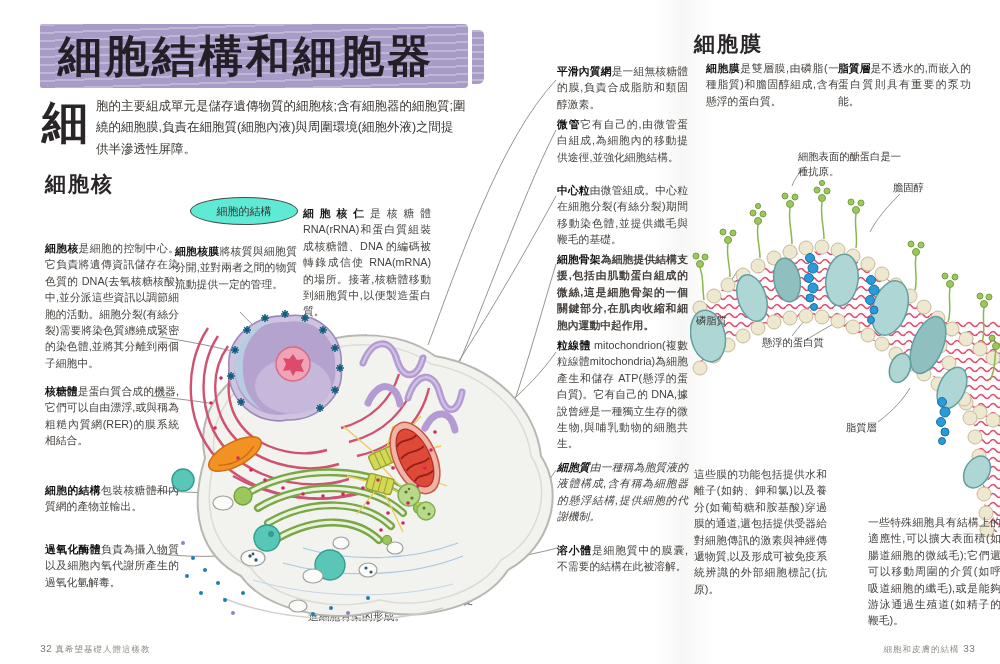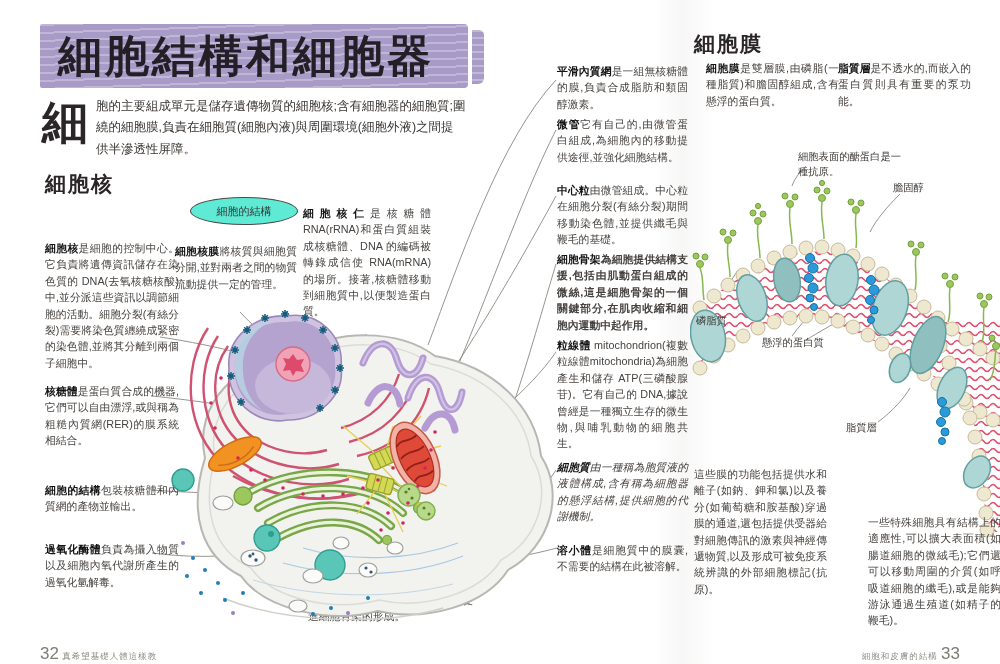--- a/index.html
+++ b/index.html
@@ -21,21 +21,21 @@
   .h2{font-size:21px;color:#2a2628;font-weight:600;letter-spacing:2px;}
   .oval{left:190px;top:197px;width:106px;height:26px;border:1.3px solid #4a4a46;border-radius:50%;
         display:flex;align-items:center;justify-content:center;font-size:11px;color:#333;background:#5eead4;}
   
   .blk{position:absolute;font-size:10.8px;line-height:1.52;color:#46423f;text-align:justify;}
   .blk b{color:#141414;}
   
   .lbl{position:absolute;font-size:10.3px;line-height:1.45;color:#3c3835;}
   
   .foot{position:absolute;top:644px;font-size:8.5px;color:#8d8d84;letter-spacing:1px;}
-  .foot .pn{font-size:17px;letter-spacing:0;color:#7d7d74;font-family:Liberation Sans, sans-serif;}
+  .foot .pn{font-size:10px;letter-spacing:0;color:#7d7d74;font-family:Liberation Mono, monospace;}
   .gutter{left:655px;top:0;width:60px;height:664px;
     background:linear-gradient(90deg,rgba(0,0,0,0) 0%,rgba(120,115,110,.06) 45%,rgba(0,0,0,0) 100%);}
   svg{display:block;}
 </style>
 </head>
 <body>
 
 <div class="abs gutter"></div>
 
 <svg class="abs" style="left:0;top:0;width:1000px;height:664px;pointer-events:none" viewBox="0 0 1000 664">
@@ -81,21 +81,21 @@
 <div class="blk" style="left:45px;top:240px;width:134px;"><b>細胞核</b><span>是細胞的控制中心。它負責將遺傳資訊儲存在染色質的 DNA(去氧核糖核酸)中,並分派這些資訊以調節細胞的活動。細胞分裂(有絲分裂)需要將染色質纏繞成緊密的染色體,並將其分離到兩個子細胞中。</span></div>
 <div class="blk" style="left:45px;top:383px;width:134px;"><b>核糖體</b><span>是蛋白質合成的機器,它們可以自由漂浮,或與稱為粗糙內質網(RER)的膜系統相結合。</span></div>
 <div class="blk" style="left:45px;top:482px;width:134px;"><b>細胞的結構</b><span>包裝核糖體和內質網的產物並輸出。</span></div>
 <div class="blk" style="left:45px;top:541px;width:134px;"><b>過氧化酶體</b><span>負責為攝入物質以及細胞內氧代謝所產生的過氧化氫解毒。</span></div>
 <div class="blk" style="left:175px;top:243px;width:122px;"><b>細胞核膜</b><span>將核質與細胞質分開,並對兩者之間的物質流動提供一定的管理。</span></div>
 <div class="blk" style="left:303px;top:205px;width:128px;"><b>細胞核仁</b><span>是核糖體 RNA(rRNA)和蛋白質組裝成核糖體、DNA 的編碼被轉錄成信使 RNA(mRNA)的場所。接著,核糖體移動到細胞質中,以便製造蛋白質。</span></div>
 <div class="blk" style="left:557px;top:63px;width:131px;"><b>平滑內質網</b><span>是一組無核糖體的膜,負責合成脂肪和類固醇激素。</span></div>
 <div class="blk" style="left:557px;top:116px;width:131px;"><b>微管</b><span>它有自己的,由微管蛋白組成,為細胞內的移動提供途徑,並強化細胞結構。</span></div>
 <div class="blk" style="left:557px;top:182px;width:131px;"><b>中心粒</b><span>由微管組成。中心粒在細胞分裂(有絲分裂)期間移動染色體,並提供纖毛與鞭毛的基礎。</span></div>
 <div class="blk" style="left:557px;top:251px;width:131px;font-weight:bold;"><b>細胞骨架</b><span>為細胞提供結構支援,包括由肌動蛋白組成的微絲,這是細胞骨架的一個關鍵部分,在肌肉收縮和細胞內運動中起作用。</span></div>
-<div class="blk" style="left:557px;top:337px;width:131px;"><b>粒線體</b><span> mitochondrion(複數粒線體mitochondria)為細胞產生和儲存 ATP(三磷酸腺苷)。它有自己的 DNA,據說曾經是一種獨立生存的微生物,與哺乳動物的細胞共生。</span></div>
+<div class="blk" style="left:557px;top:337px;width:131px;"><b>粒線體</b><span> mitochondrion(複數粒線體mitochondria)為細胞產生和儲存 ATP(懸浮的蛋白質)。它有自己的 DNA,據說曾經是一種獨立生存的微生物,與哺乳動物的細胞共生。</span></div>
 <div class="blk" style="left:557px;top:459px;width:131px;font-style:italic;"><b>細胞質</b><span>由一種稱為胞質液的液體構成,含有稱為細胞器的懸浮結構,提供細胞的代謝機制。</span></div>
 <div class="blk" style="left:557px;top:542px;width:131px;"><b>溶小體</b><span>是細胞質中的膜囊,不需要的結構在此被溶解。</span></div>
 <div class="blk" style="left:308px;top:592px;width:165px;"><b>中間絲</b><span>抵抗細胞內的張力,也可以促進細胞骨架的形成。</span></div>
 
 <svg class="abs" style="left:163px;top:308px;width:412px;height:322px;" viewBox="0 0 412 322">
   <path d="M 42,150 C 30,95 75,52 135,45 C 170,22 235,20 272,48 C 330,58 372,98 378,148 C 402,185 388,238 345,262 C 322,298 262,314 215,303 C 168,316 102,302 78,268 C 38,248 25,205 42,150 Z" fill="#f2f2ef" stroke="#b8b8b2" stroke-width="2"></path>
   <path d="M 52,150 C 42,100 84,60 140,53 C 172,32 232,30 268,56 C 322,66 362,102 368,148 C 390,182 377,230 338,252 C 317,286 260,302 216,292 C 172,304 110,292 88,260 C 50,242 38,202 52,150 Z" fill="none" stroke="#dcdcd6" stroke-width="1.5"></path>
   <path d="M 60,290 C 120,315 220,318 280,300" fill="none" stroke="#d0d0ca" stroke-width="1.5"></path>
   <path d="M 90,272 C 150,290 230,292 290,276" fill="none" stroke="#c3d6e4" stroke-width="1"></path>
 
@@ -472,16 +472,16 @@
 <div class="lbl" style="left:762px;top:336px;">懸浮的蛋白質</div>
 <div class="lbl" style="left:846px;top:421px;">脂質層</div>
 
 <div class="blk" style="left:694px;top:466px;width:133px;">這些膜的功能包括提供水和離子(如鈉、鉀和氯)以及養分(如葡萄糖和胺基酸)穿過膜的通道,還包括提供受器給對細胞傳訊的激素與神經傳遞物質,以及形成可被免疫系統辨識的外部細胞標記(抗原)。</div>
 <div class="blk" style="left:868px;top:466px;width:133px;margin-top:48px;">一些特殊細胞具有結構上的適應性,可以擴大表面積(如腸道細胞的微絨毛);它們還可以移動周圍的介質(如呼吸道細胞的纖毛),或是能夠游泳通過生殖道(如精子的鞭毛)。</div>
 
 <div class="foot" style="left:40px;">
   <span class="pn">32</span>
   <span>真希望基礎人體這樣教</span>
 </div>
-<div class="foot" style="right:40px;text-align:left;">
+<div class="foot" style="right:25px;text-align:left;">
   <span>細胞和皮膚的結構</span>
   <span class="pn">33</span>
 </div>
 
 </body></html>

